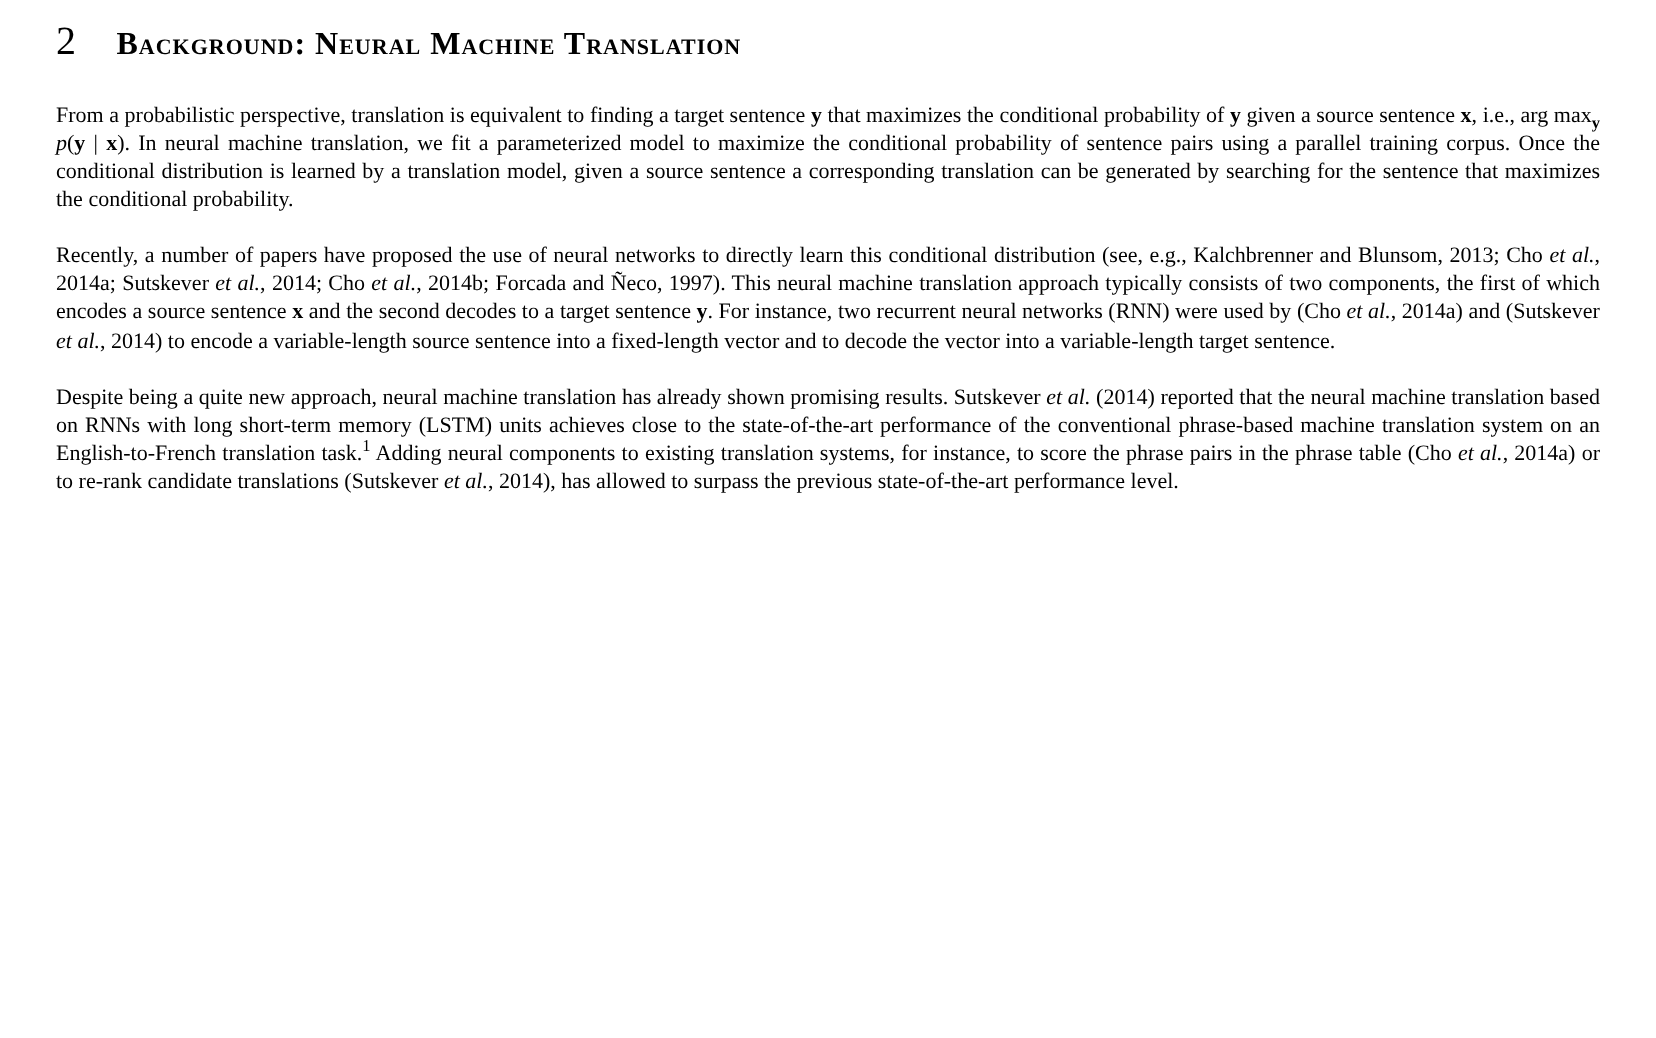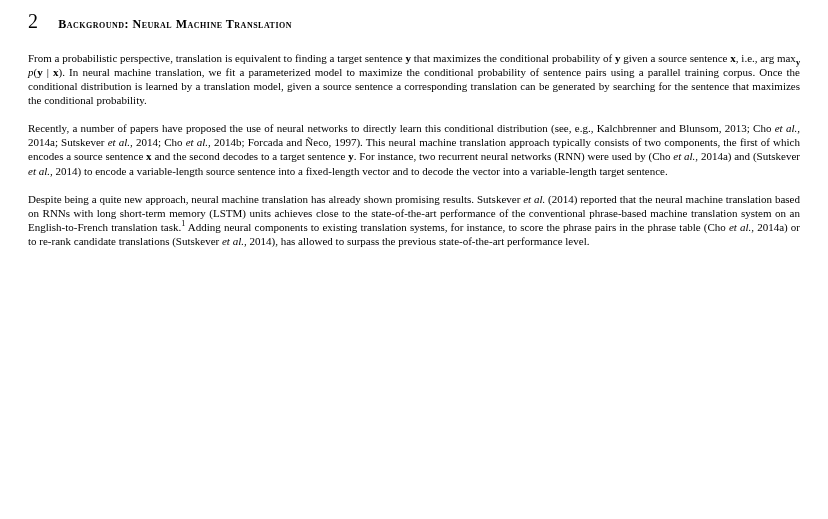--- a/index.html
+++ b/index.html
@@ -22,21 +22,21 @@
   }
   .sec-heading .num {
     font-weight: 400;
     display: inline-block;
     margin-right: 20px;
     font-size: 20px;
   }
   .sec-heading .title {
     font-variant: small-caps;
     letter-spacing: 0.5px;
-    font-size: 12px;
+    font-size: 16px;
     font-family: Liberation Serif, serif;
   }
   p.body {
     font-size: 11px;
     line-height: 1.28;
     text-align: justify;
     margin: 0 0 14px 0;
     text-justify: inter-word;
   }
   .bold { font-weight: 700; }

